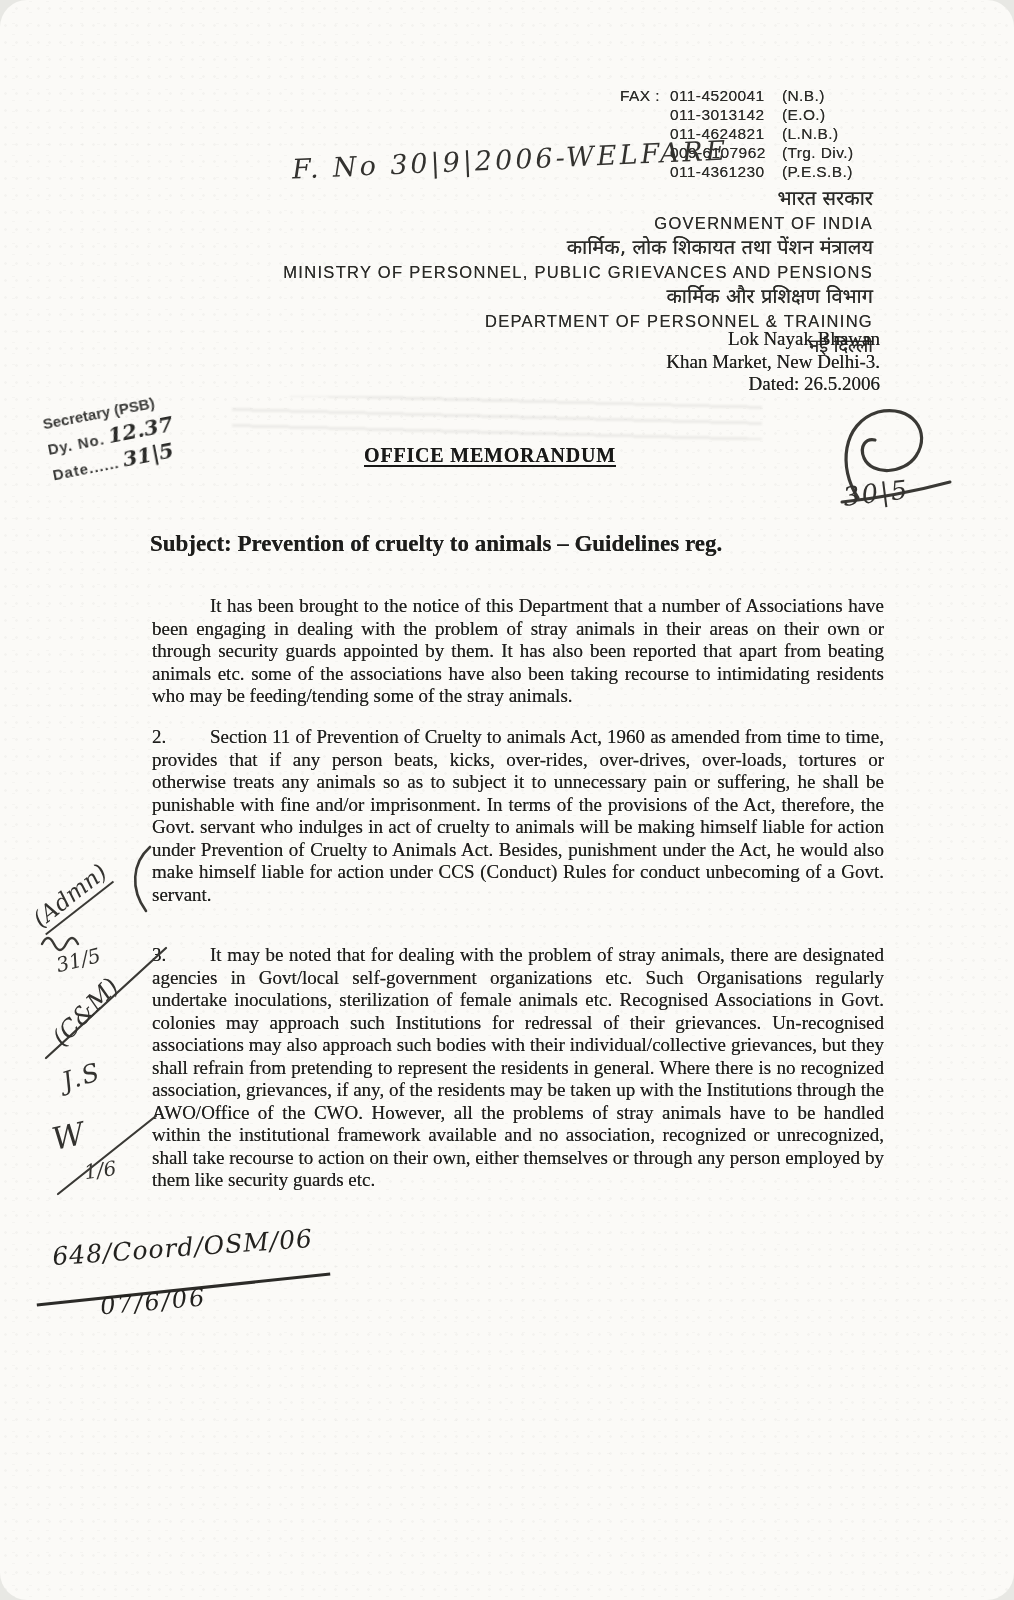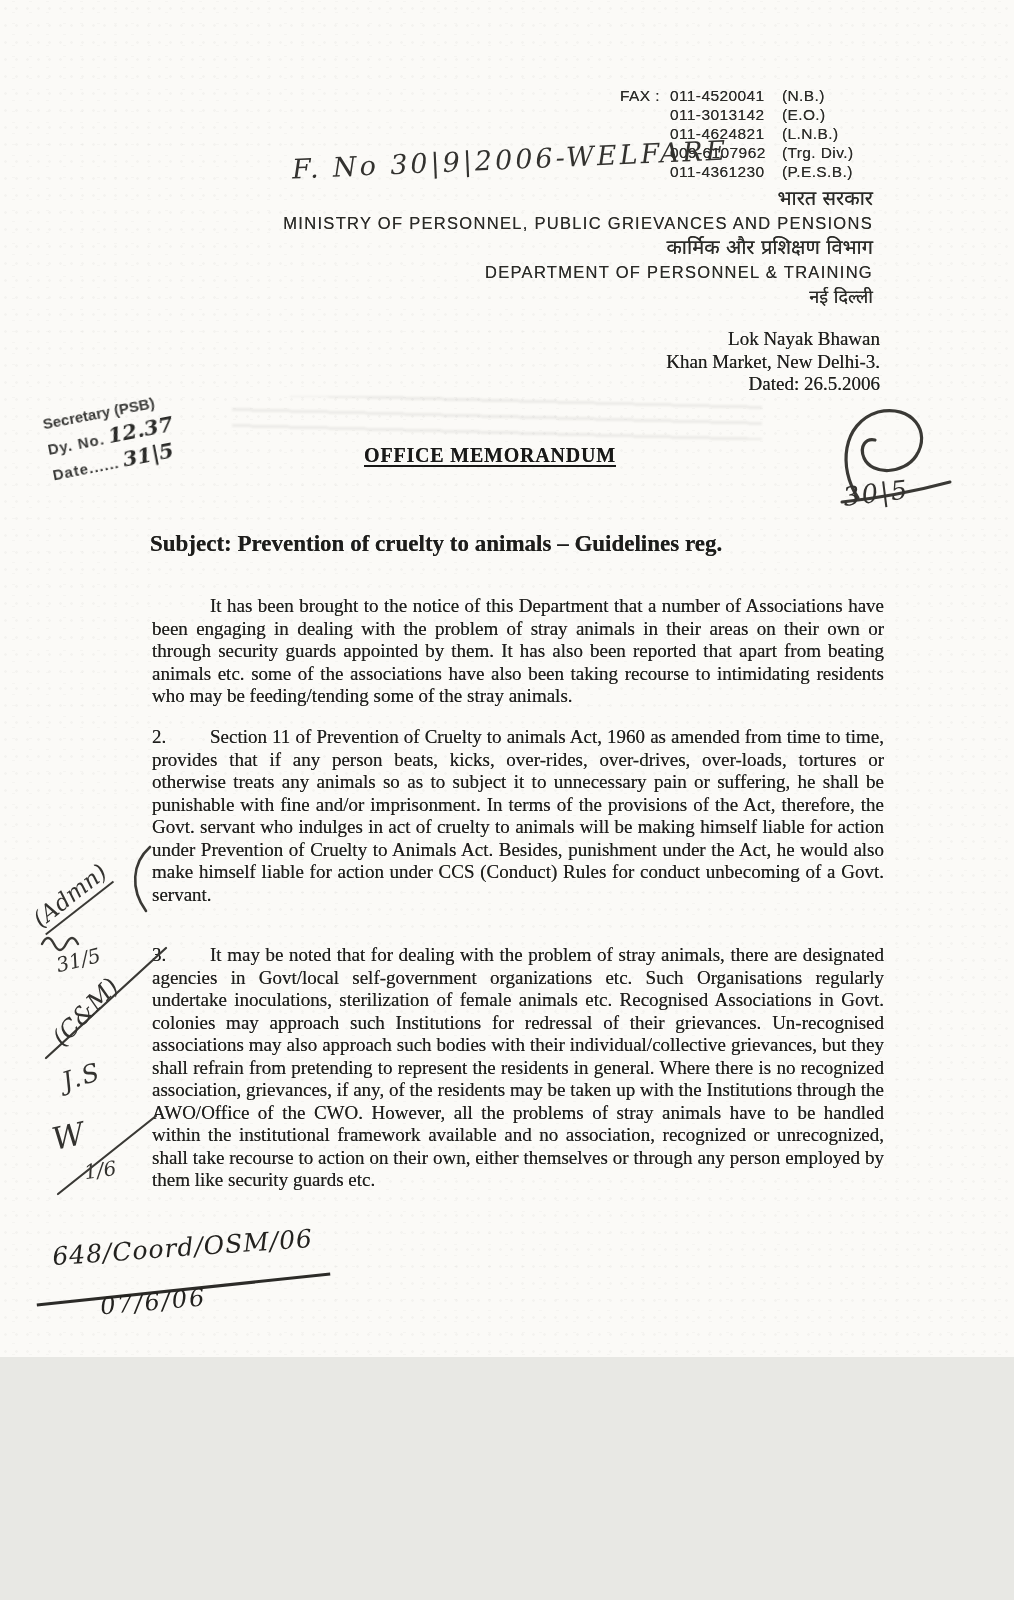--- a/index.html
+++ b/index.html
@@ -1,26 +1,27 @@
 <!DOCTYPE html>
 <html><head>
 <meta charset="utf-8">
 <style>
   html,body { margin:0; padding:0; background:#e8e8e4; }
   .page {
-    position:relative; width:1014px; height:1357px; margin:0 auto;
+    position:relative; width:1014px; height:1600px; margin:0 auto;
     background:
       radial-gradient(rgba(60,60,55,0.035) 1px, transparent 1.3px),
       radial-gradient(rgba(60,60,55,0.03) 1px, transparent 1.2px),
       #fbfaf7;
     background-size: 11px 17px, 17px 11px;
     background-position: 0 0, 5px 7px;
     overflow:hidden;
     font-family:"Liberation Serif", serif;
     color:#222;
+    border-radius:27px;
   }
   .abs { position:absolute; }
   .sans { font-family:"Liberation Sans", sans-serif; }
   .serif { font-family:Liberation Serif, serif; }
   .hw { font-family:"DejaVu Serif", serif; font-style:italic; color:#33322f; }
   .printed { text-shadow:0 0 0.5px rgba(45,45,42,0.8); }
 
   
   .fax { left:620px; top:86px; display:flex; gap:10px; font-size:15.5px; line-height:19px; letter-spacing:0.4px; color:#2b2b28; }
   .fax-label { white-space:nowrap; }
@@ -113,20 +114,22 @@
           <span class="fax-num">011-4361230</span>
           <span>(P.E.S.B.)</span>
         </div>
     </div>
   </div>
 
   <div class="abs fileno hw">F. No 30|9|2006-WELFARE</div>
 
   <div class="abs header printed">
     <div class="hi">भारत सरकार</div>
+    <div class="en">GOVERNMENT OF INDIA</div>
+    <div class="hi">कार्मिक, लोक शिकायत तथा पेंशन मंत्रालय</div>
     <div class="en">MINISTRY OF PERSONNEL, PUBLIC GRIEVANCES AND PENSIONS</div>
     <div class="hi">कार्मिक और प्रशिक्षण विभाग</div>
     <div class="en">DEPARTMENT OF PERSONNEL &amp; TRAINING</div>
     <div class="city-hi">नई दिल्ली</div>
   </div>
 
   <div class="abs address printed serif">
     <div>Lok Nayak Bhawan</div>
     <div>Khan Market, New Delhi-3.</div>
     <div>Dated: 26.5.2006</div>

